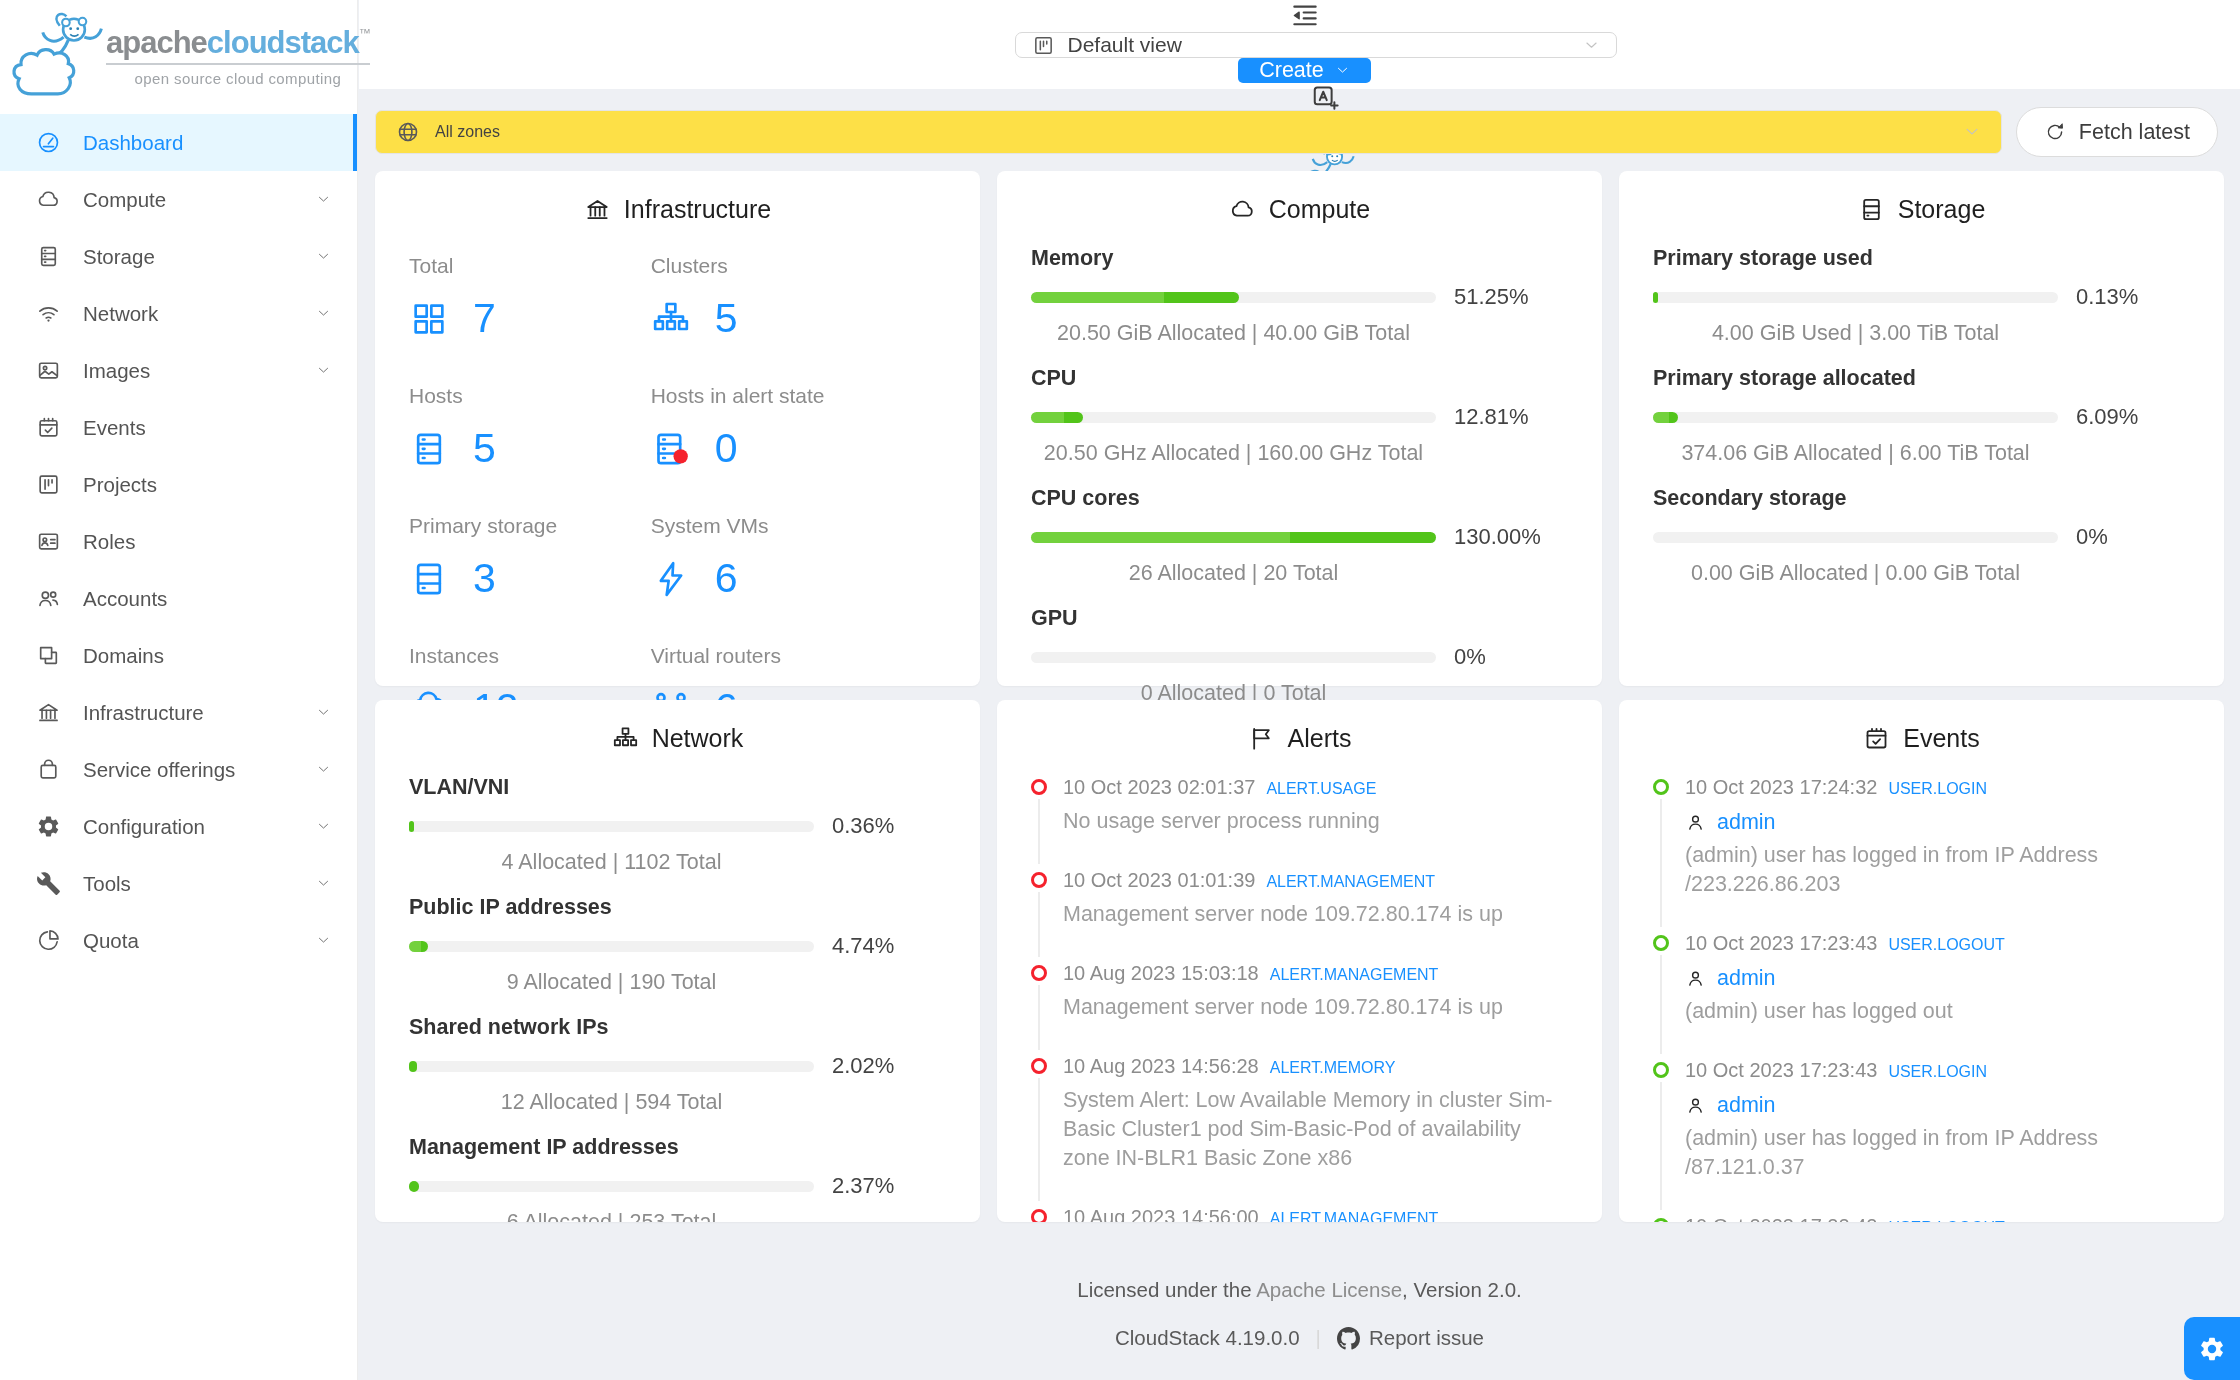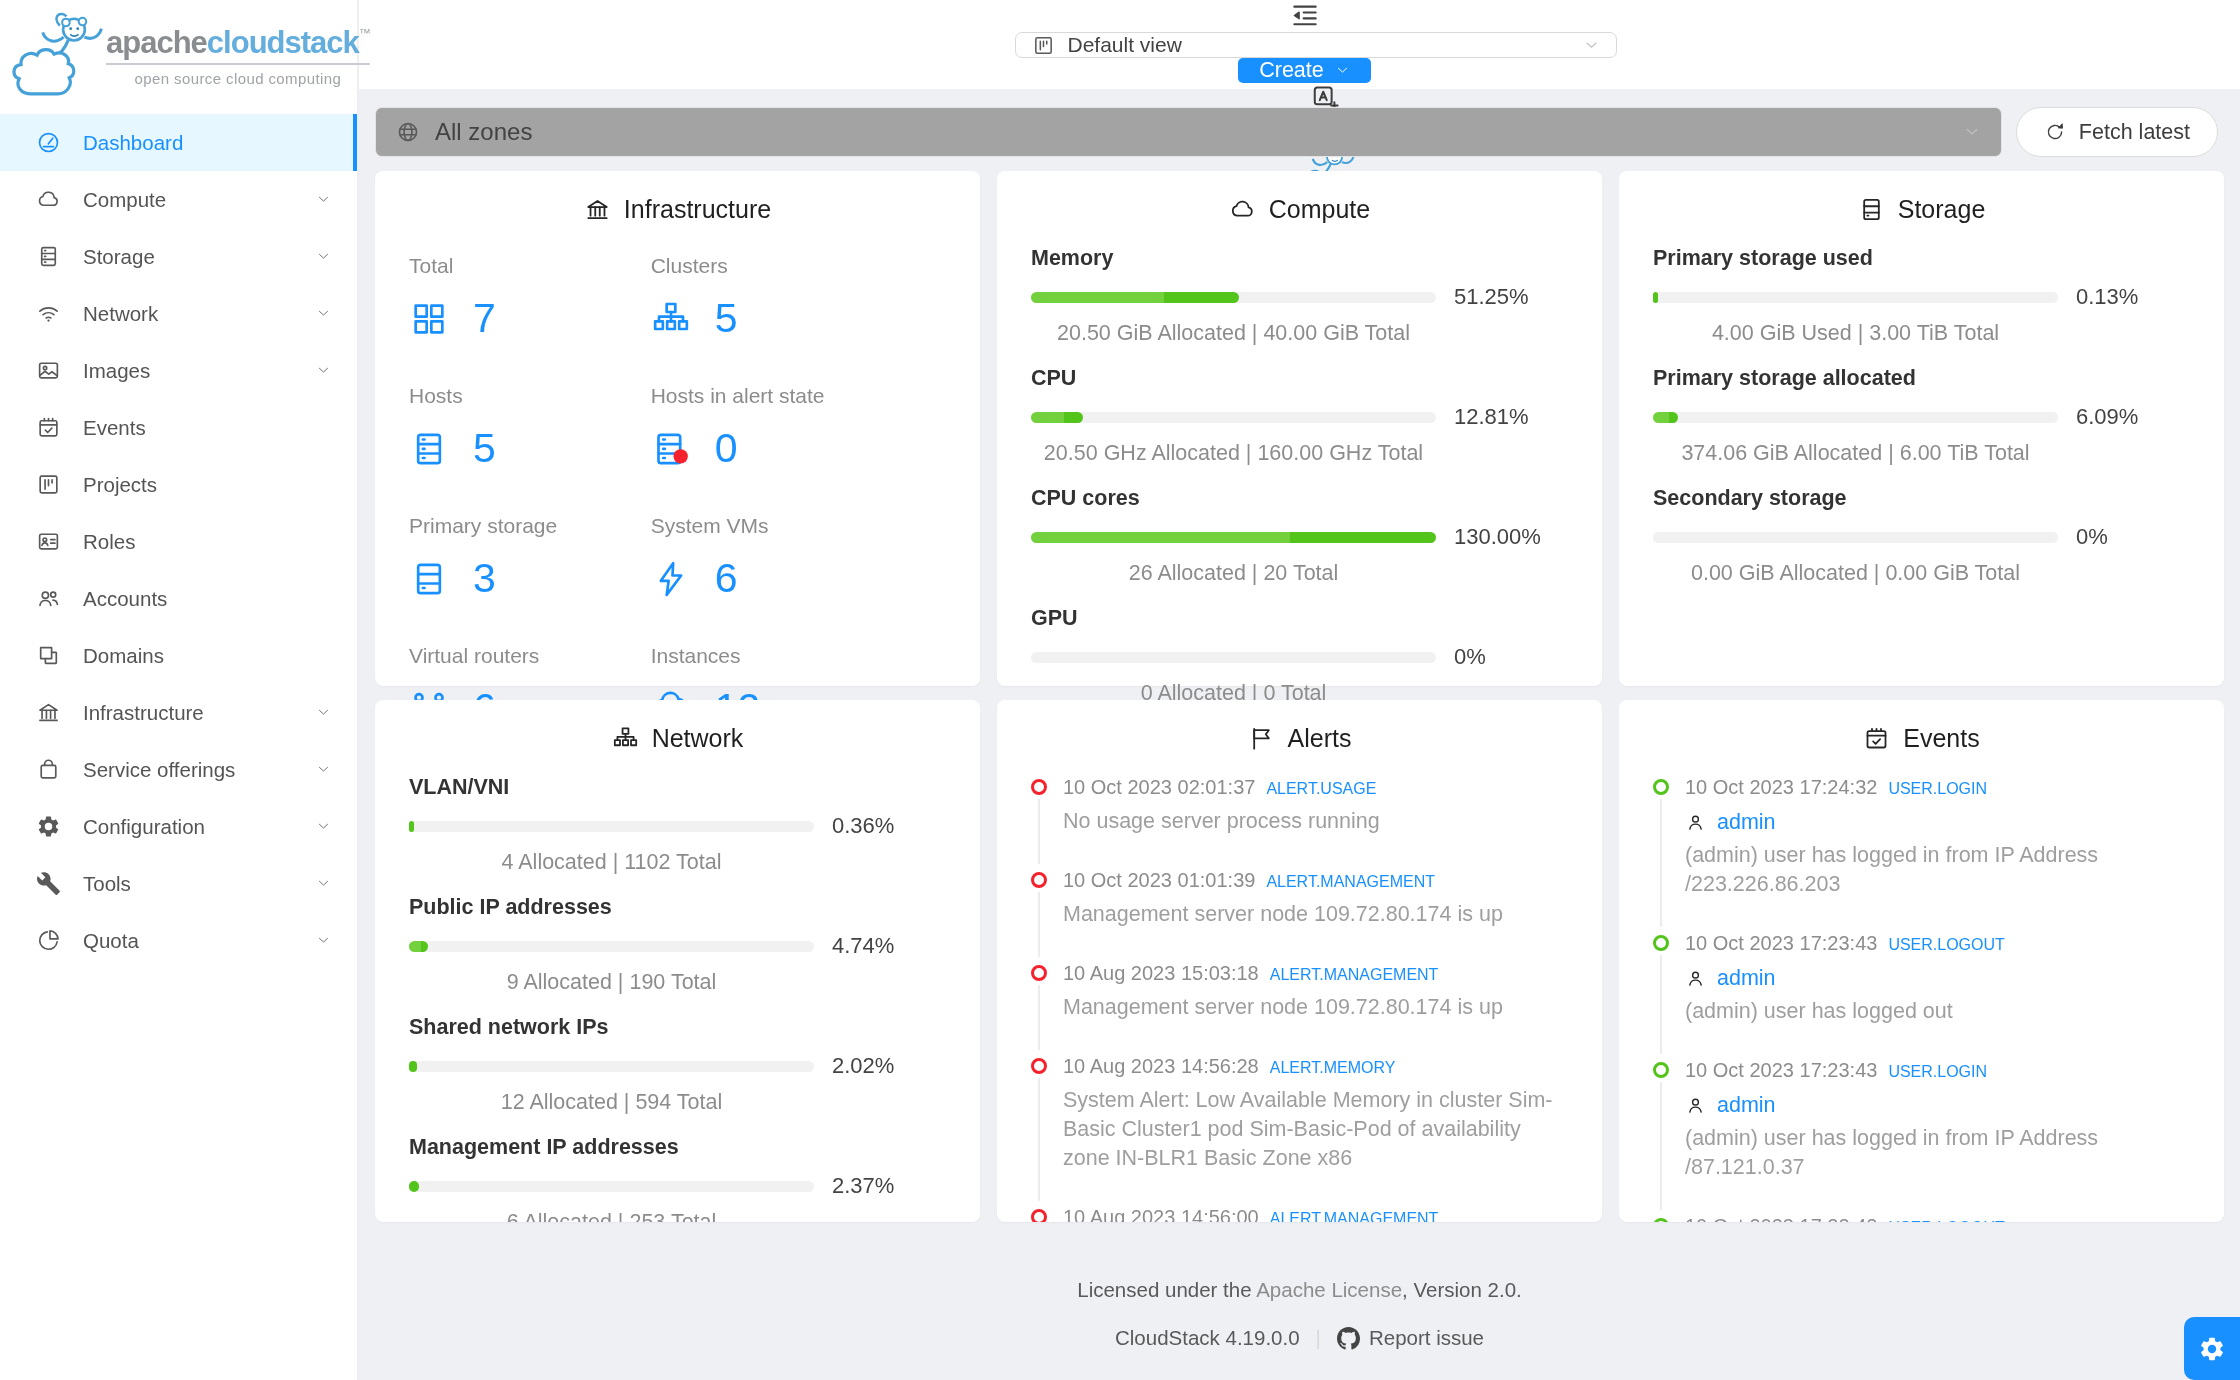--- a/index.html
+++ b/index.html
@@ -64,22 +64,22 @@
   .create-btn .chev svg { width: 100%; height: 100%; }
   .hicon { width: 30px; height: 30px; color: #3d3d3d; margin-left: 42px; cursor: pointer; }
   .hicon svg { width: 100%; height: 100%; }
   .avatar { width: 78px; height: 66px; margin-left: 34px; cursor: pointer; }
   .avatar svg { width: 100%; height: 100%; }
   .username { font-size: 21.5px; color: #404040; margin-left: 8px; white-space: nowrap; }
 
   
   .zonebar { display: flex; align-items: center; padding: 18px 22px 0 16px; gap: 14px; }
   .zone-select {
-    flex: 1; height: 50px; background: #a3a3a3; border: 1px solid #e4e4e4; border-radius: 7px;
-    display: flex; align-items: center; padding: 0 20px; font-size: 24px; color: #434343;
+    flex: 1; height: 44px; background: #fde047; border: 1px solid #e4e4e4; border-radius: 7px;
+    display: flex; align-items: center; padding: 0 20px; font-size: 16px; color: #434343;
   }
   .zone-select .zicon { width: 24px; height: 24px; color: #595959; margin-right: 15px; }
   .zone-select .zicon svg { width: 100%; height: 100%; }
   .zone-select .chev { margin-left: auto; width: 18px; height: 18px; color: #c3c3c3; }
   .zone-select .chev svg { width: 100%; height: 100%; }
   .fetch-btn {
     height: 50px; padding: 0 27px; background: #fff; border: 1px solid #dcdcdc; border-radius: 26px;
     font-size: 21.5px; color: #3d3d3d; display: flex; align-items: center; gap: 13px; cursor: pointer;
     font-family: inherit;
   }
@@ -555,45 +555,45 @@
     <div class="sval">
       <span class="sicon">
                 <svg viewBox="0 0 24 24" fill="none" stroke="currentColor" stroke-width="1.6" stroke-linecap="round" stroke-linejoin="round">
                   <path d="M13.3 2.5L5.9 13.1h4.7L9.4 21.5l8.7-11.6h-5.2z"></path>
                 </svg>
               </span>
       <span class="snum">6</span>
     </div>
   </div>
           <div class="stat">
+    <div class="slabel">Instances</div>
+    <div class="sval">
+      <span class="sicon">
+                <svg viewBox="0 0 24 24" fill="none" stroke="currentColor" stroke-width="1.6" stroke-linecap="round" stroke-linejoin="round">
+                  <path d="M6.2 14a3.7 3.7 0 0 1 .5-7.3 5 5 0 0 1 9.8-.6 3.4 3.4 0 0 1 1.3 6.5"></path>
+                  <rect x="8.3" y="12.4" width="7.4" height="8.1" rx="1"></rect>
+                  <path d="M10.3 15.1h.9M10.3 18h.9"></path>
+                </svg>
+              </span>
+      <span class="snum">12</span>
+    </div>
+  </div>
+          <div class="stat">
     <div class="slabel">Virtual routers</div>
     <div class="sval">
       <span class="sicon">
                 <svg viewBox="0 0 24 24" fill="none" stroke="currentColor" stroke-width="1.6" stroke-linecap="round" stroke-linejoin="round">
                   <circle cx="6" cy="5.2" r="2.1"></circle>
                   <circle cx="18" cy="5.2" r="2.1"></circle>
                   <circle cx="12" cy="18.8" r="2.1"></circle>
                   <path d="M6 7.3v1.1c0 2.3 6 2.7 6 5.4v2.9"></path>
                   <path d="M18 7.3v1.1c0 2.3-6 2.7-6 5.4"></path>
                 </svg>
               </span>
       <span class="snum">6</span>
-    </div>
-  </div>
-          <div class="stat">
-    <div class="slabel">Instances</div>
-    <div class="sval">
-      <span class="sicon">
-                <svg viewBox="0 0 24 24" fill="none" stroke="currentColor" stroke-width="1.6" stroke-linecap="round" stroke-linejoin="round">
-                  <path d="M6.2 14a3.7 3.7 0 0 1 .5-7.3 5 5 0 0 1 9.8-.6 3.4 3.4 0 0 1 1.3 6.5"></path>
-                  <rect x="8.3" y="12.4" width="7.4" height="8.1" rx="1"></rect>
-                  <path d="M10.3 15.1h.9M10.3 18h.9"></path>
-                </svg>
-              </span>
-      <span class="snum">12</span>
     </div>
   </div>
         </div>
     </div>
 
     <div class="card h1">
       <div class="card-title">
         <span class="ticon">
             <svg viewBox="0 0 24 24" fill="none" stroke="currentColor" stroke-width="1.6" stroke-linecap="round" stroke-linejoin="round">
               <path d="M7 17.5h9.6a3.7 3.7 0 0 0 .8-7.3A5.5 5.5 0 0 0 6.6 9.1 4.3 4.3 0 0 0 7 17.5z"></path>

